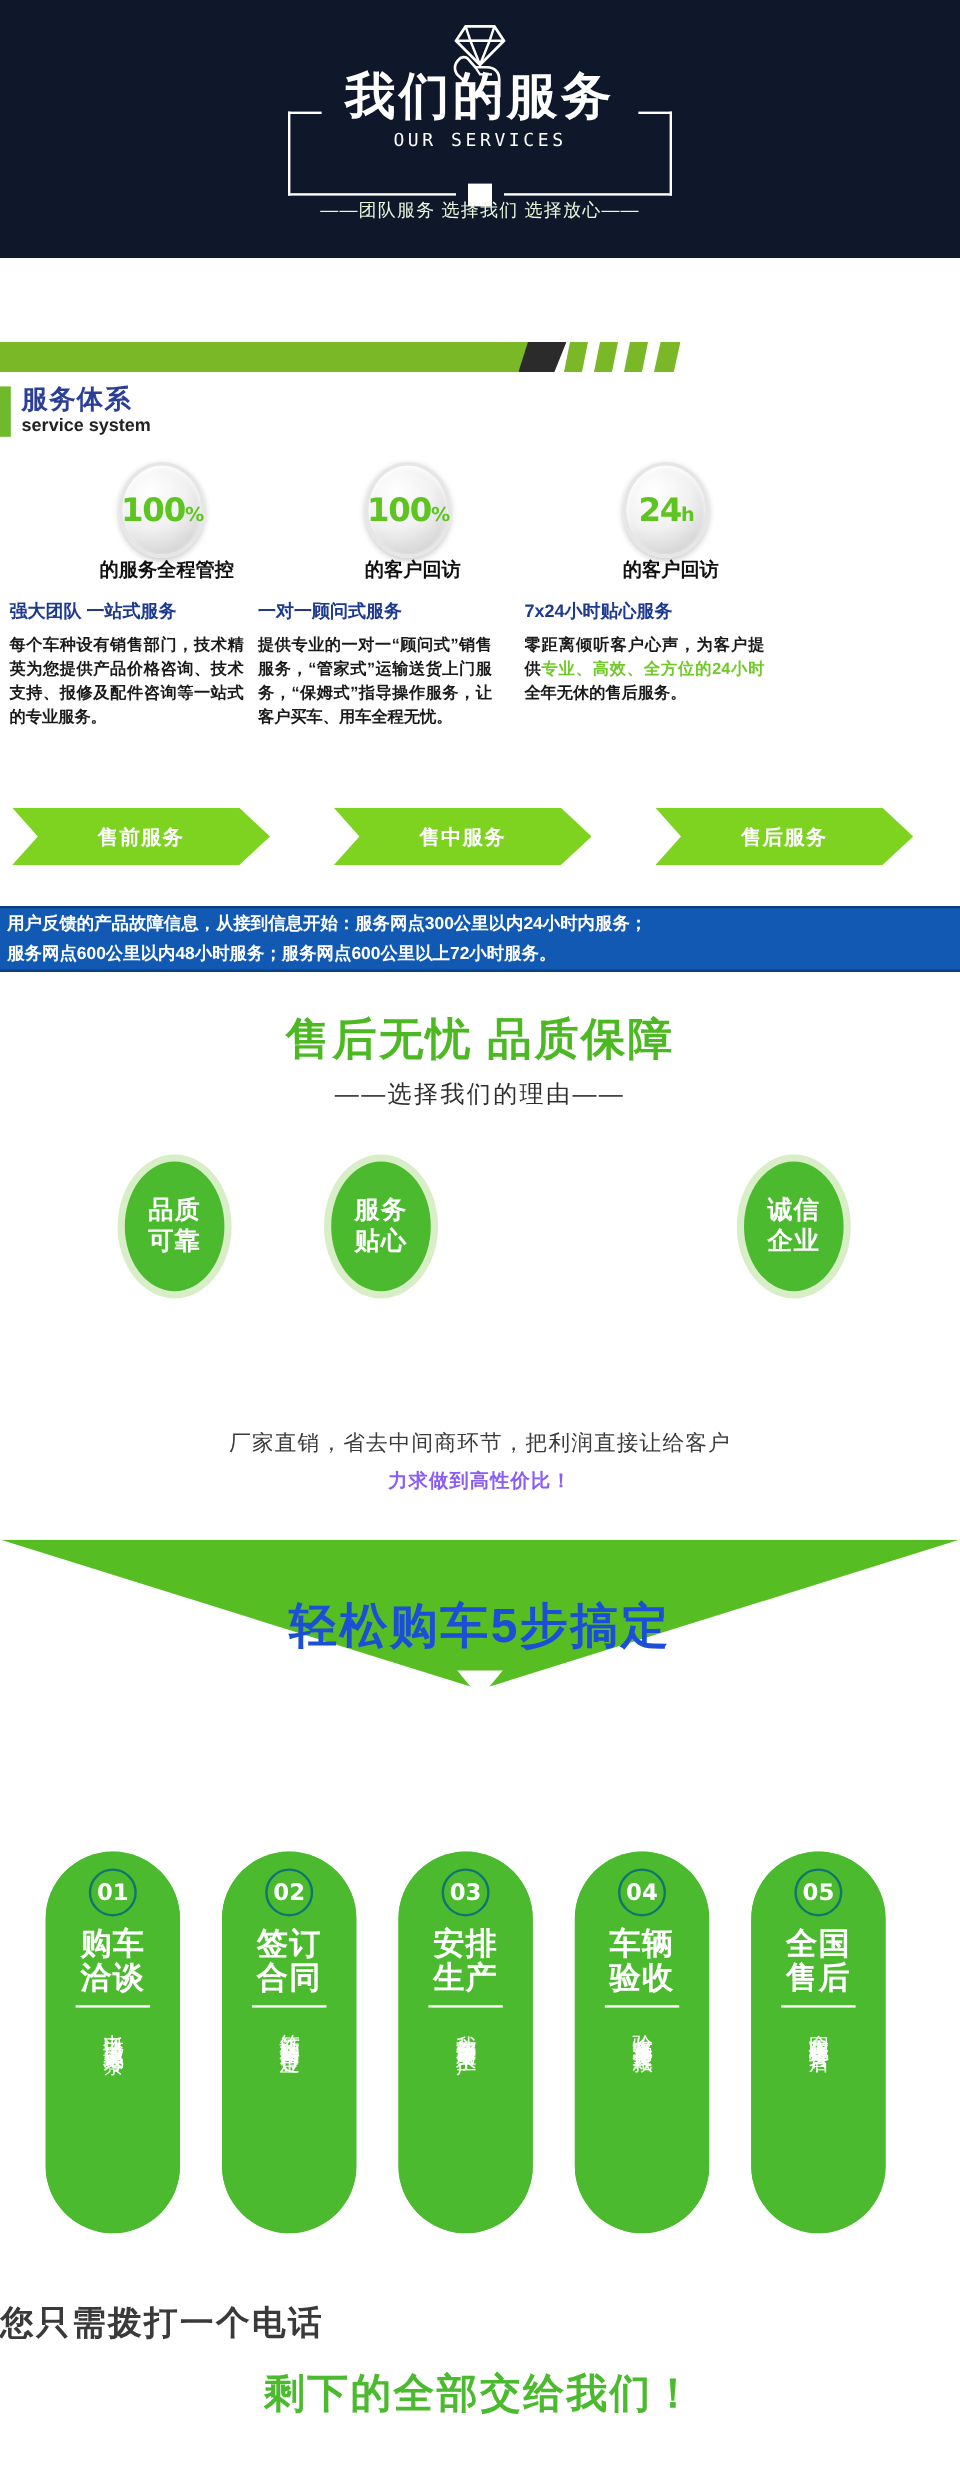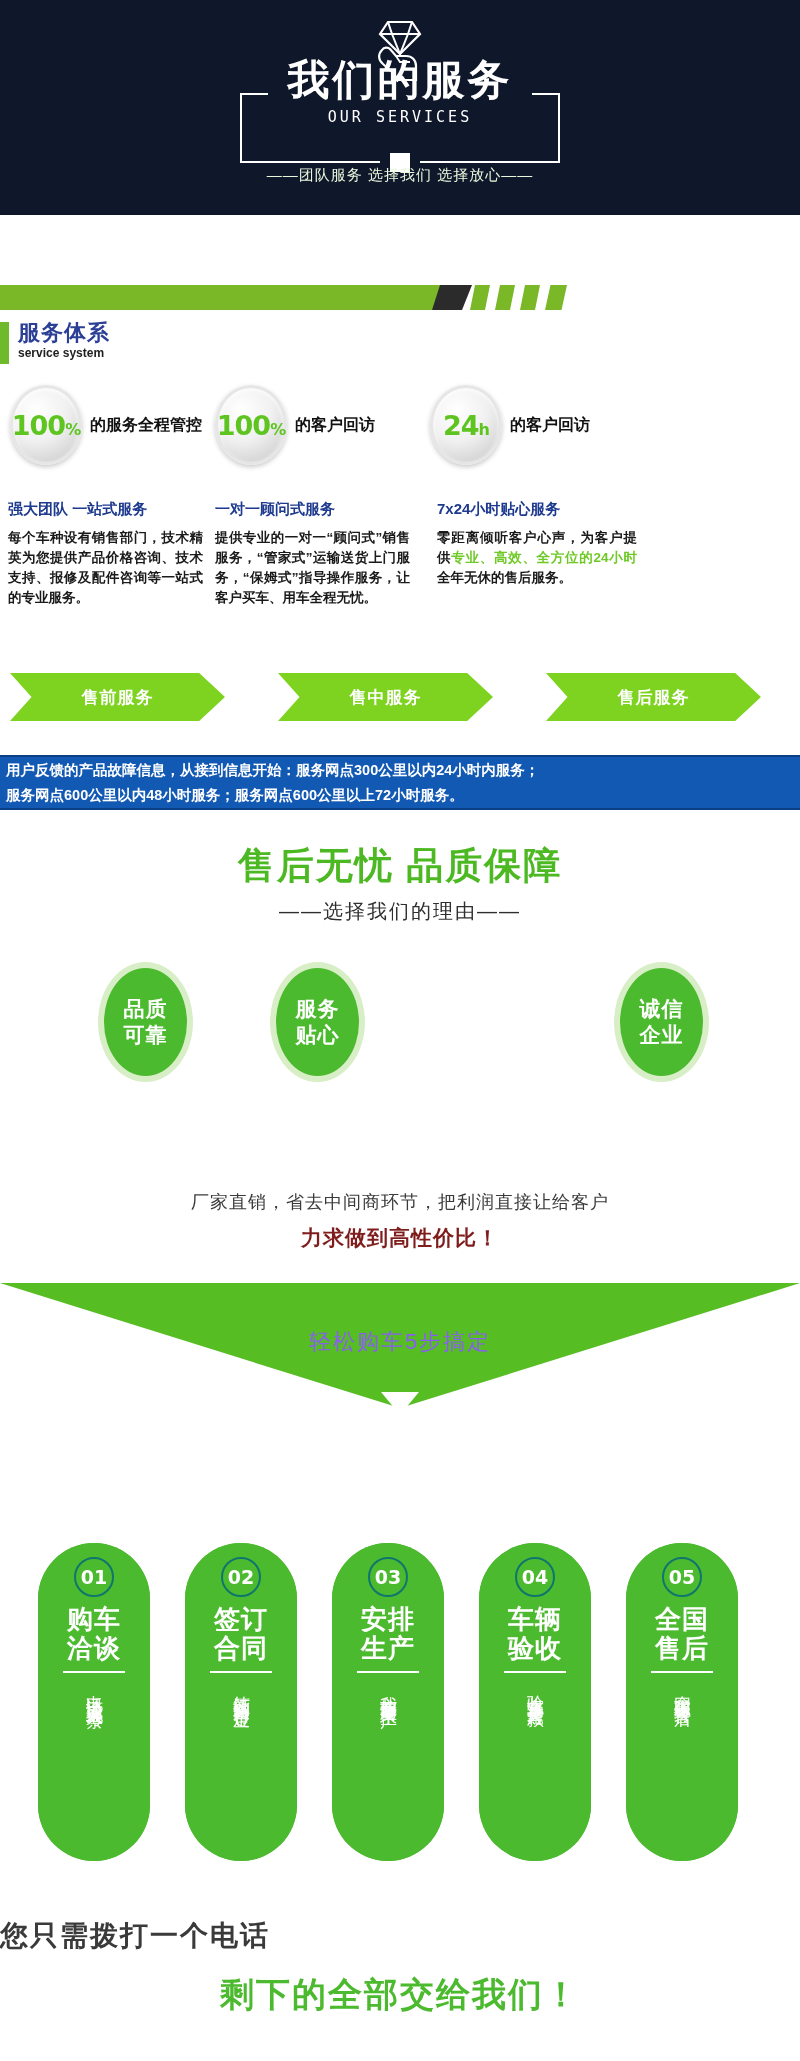--- a/index.html
+++ b/index.html
@@ -54,25 +54,25 @@
   .sysbar-dark{ position:absolute; left:432px; top:0; width:40px; height:25px; background:#2b2b2b;
                 clip-path:polygon(20% 0,100% 0,75% 100%,0 100%); }
   .sysbar-st{ position:absolute; top:0; height:25px; background:#7ab828;
               clip-path:polygon(25% 0,100% 0,75% 100%,0 100%); }
   .st1{ left:470px; width:20px; } .st2{ left:495px; width:20px; }
   .st3{ left:520px; width:20px; } .st4{ left:545px; width:22px; }
 
   .syslabel{ position:absolute; left:0; top:318px; width:800px; height:48px; }
   .syslabel .tick{ position:absolute; left:0; top:4px; width:9px; height:42px; background:#6eb92c; }
   .syslabel .cn{ position:absolute; left:18px; top:0px; color:#2b3f96; font-size:22px; font-weight:bold; letter-spacing:1px; }
-  .syslabel .en{ position:absolute; left:18px; top:28px; color:#222; font-size:12px; font-weight:bold; }
+  .syslabel .en{ position:absolute; left:18px; top:28px; color:#222; font-size:15px; font-weight:bold; }
 
   
   .badges{ position:absolute; left:0; top:385px; width:800px; height:110px; }
-  .badge-col{ position:absolute; top:0; width:250px; display:flex; align-items:center; }
+  .badge-col{ position:absolute; top:0; width:250px; display:flex; align-items:center;flex-direction:column; }
   .bc1{ left:10px; } .bc2{ left:215px; } .bc3{ left:430px; }
   .badge-circle{
     width:72px; height:80px; border-radius:50%;
     background:radial-gradient(circle at 35% 30%, #ffffff 0%, #f1f1f1 45%, #d9d9d9 75%, #c9c9c9 100%);
     border:3px solid #e6e6e6;
     box-shadow:0 2px 5px rgba(0,0,0,.22), inset 0 2px 4px rgba(255,255,255,.9);
     display:flex; align-items:center; justify-content:center; flex:0 0 auto;
   }
   .badge-num{
     color:#5ec420; font-size:27px; font-weight:bold; letter-spacing:-1px;
@@ -128,31 +128,31 @@
     color:#fff; font-size:21px; font-weight:bold; line-height:26px; letter-spacing:1px;
   }
   .ov1{ left:98px; } .ov2{ left:270px; } .ov3{ left:442px; } .ov4{ left:614px; }
 
   .deal-line1{
     position:absolute; left:0; top:1190px; width:800px; text-align:center;
     color:#3a3a3a; font-size:18px; letter-spacing:1px;
   }
   .deal-line2{
     position:absolute; left:0; top:1224px; width:800px; text-align:center;
-    color:#7f1d1d; font-size:21px; font-weight:bold; letter-spacing:1px;
+    color:#8b5cf6; font-size:16px; font-weight:bold; letter-spacing:1px;
   }
 
   
   .chevron{
     position:absolute; left:0; top:1283px; width:800px; height:125px;
     background:#56bd23; clip-path:polygon(0 0, 100% 0, 50% 100%);
   }
   .chevron-text{
     position:absolute; left:0; top:1327px; width:800px; text-align:center;
-    color:#8b5cf6; font-size:22px; font-weight:normal; letter-spacing:2px;
+    color:#1d4ed8; font-size:40px; font-weight:bold; letter-spacing:2px;
   }
   .chevron-tri{
     position:absolute; left:50%; top:1392px; transform:translateX(-50%);
     width:0; height:0; border-left:19px solid transparent; border-right:19px solid transparent;
     border-top:23px solid #fff;
   }
 
   
   .steps{ position:absolute; left:0; top:1543px; width:800px; height:330px; }
   .step{

